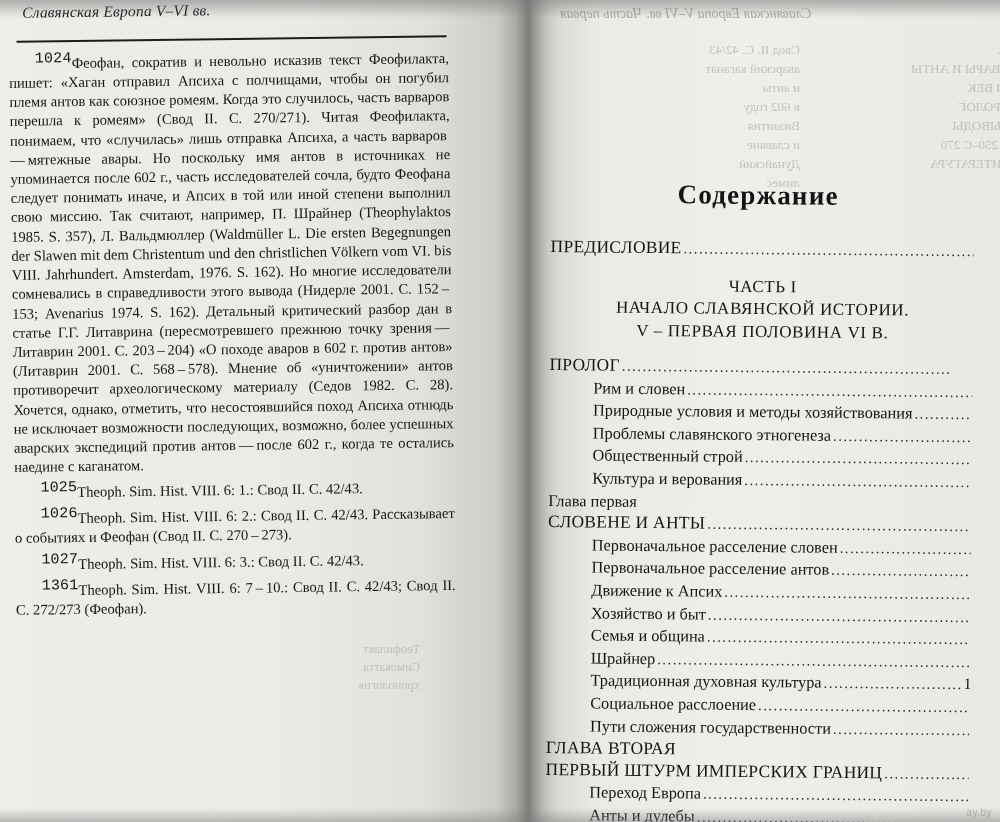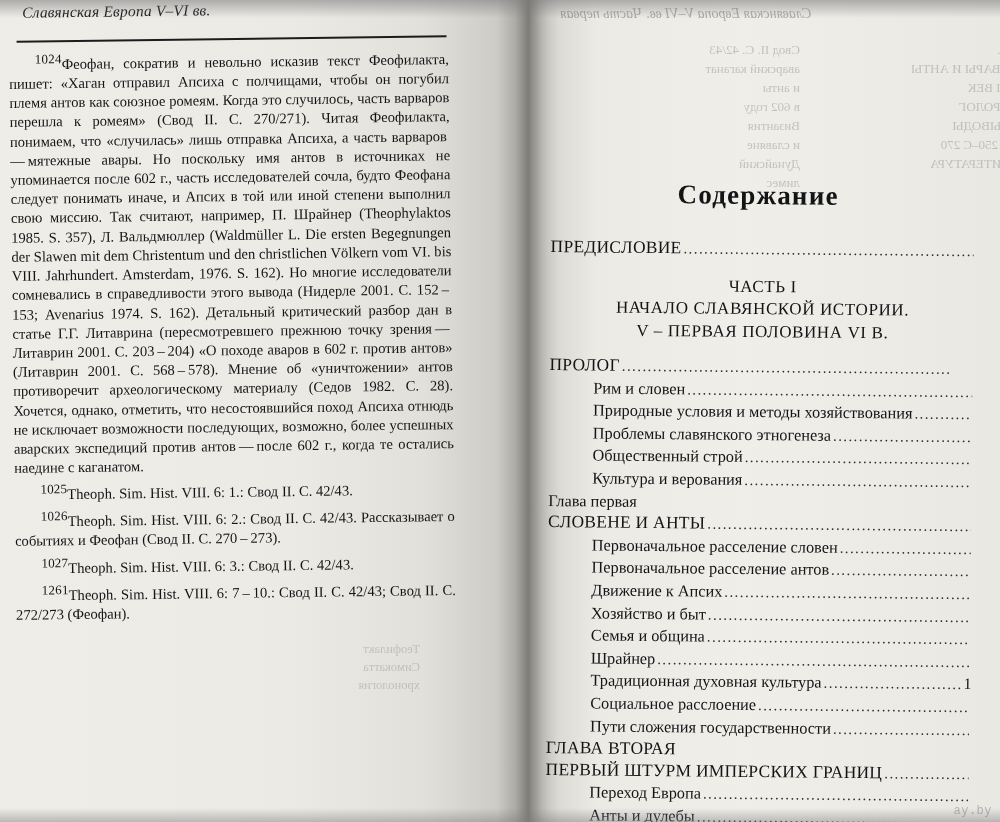--- a/index.html
+++ b/index.html
@@ -113,23 +113,24 @@
   }
   .fn-main {
     text-indent: 26px;
     hyphens: auto;
   }
   .fn-short {
     text-indent: 26px;
     margin-top: 2px !important;
   }
   sup.fnum {
-    font-size: 13px;
+    font-size: 15px;
     vertical-align: super;
     letter-spacing: 0.2px;
+    font-family: Liberation Mono, monospace;
   }
 
   
   .right-content {
     position: absolute;
     top: 0;
     left: 545px;
     width: 440px;
     height: 822px;
     transform: rotate(0.55deg);
@@ -233,24 +234,24 @@
     transform: scaleX(-1);
     pointer-events: none;
   }
   .ghost-left div { white-space: nowrap; }
 
   
   .wm {
     position: absolute;
     right: 8px;
     bottom: 4px;
-    font-size: 12px;
+    font-size: 10px;
     color: rgba(80,80,82,0.35);
     letter-spacing: 0.5px;
-    font-family: Liberation Mono, monospace;
+    font-family: Liberation Sans, sans-serif;
   }
 </style>
 </head>
 <body>
 
 <div id="page">
 
   <div class="paper left"></div>
   <div class="paper right"></div>
 
@@ -292,21 +293,21 @@
       <p class="fn-short">
         <sup class="fnum">1025</sup><span>Theoph. Sim. Hist. VIII. 6: 1.: Свод II. С. 42/43.</span>
       </p>
       <p class="fn-short">
         <sup class="fnum">1026</sup><span>Theoph. Sim. Hist. VIII. 6: 2.: Свод II. С. 42/43. Рассказывает о событиях и Феофан (Свод II. С. 270 – 273).</span>
       </p>
       <p class="fn-short">
         <sup class="fnum">1027</sup><span>Theoph. Sim. Hist. VIII. 6: 3.: Свод II. С. 42/43.</span>
       </p>
       <p class="fn-short">
-        <sup class="fnum">1261</sup><span>Theoph. Sim. Hist. VIII. 6: 7 – 10.: Свод II. С. 42/43; Свод II. С. 272/273 (Феофан).</span>
+        <sup class="fnum">1361</sup><span>Theoph. Sim. Hist. VIII. 6: 7 – 10.: Свод II. С. 42/43; Свод II. С. 272/273 (Феофан).</span>
       </p>
     </div>
   </div>
 
   <div class="right-content">
     <div class="toc-title">Содержание</div>
 
     <div class="toc-list">
 
       <div class="toc-row big-caps">

